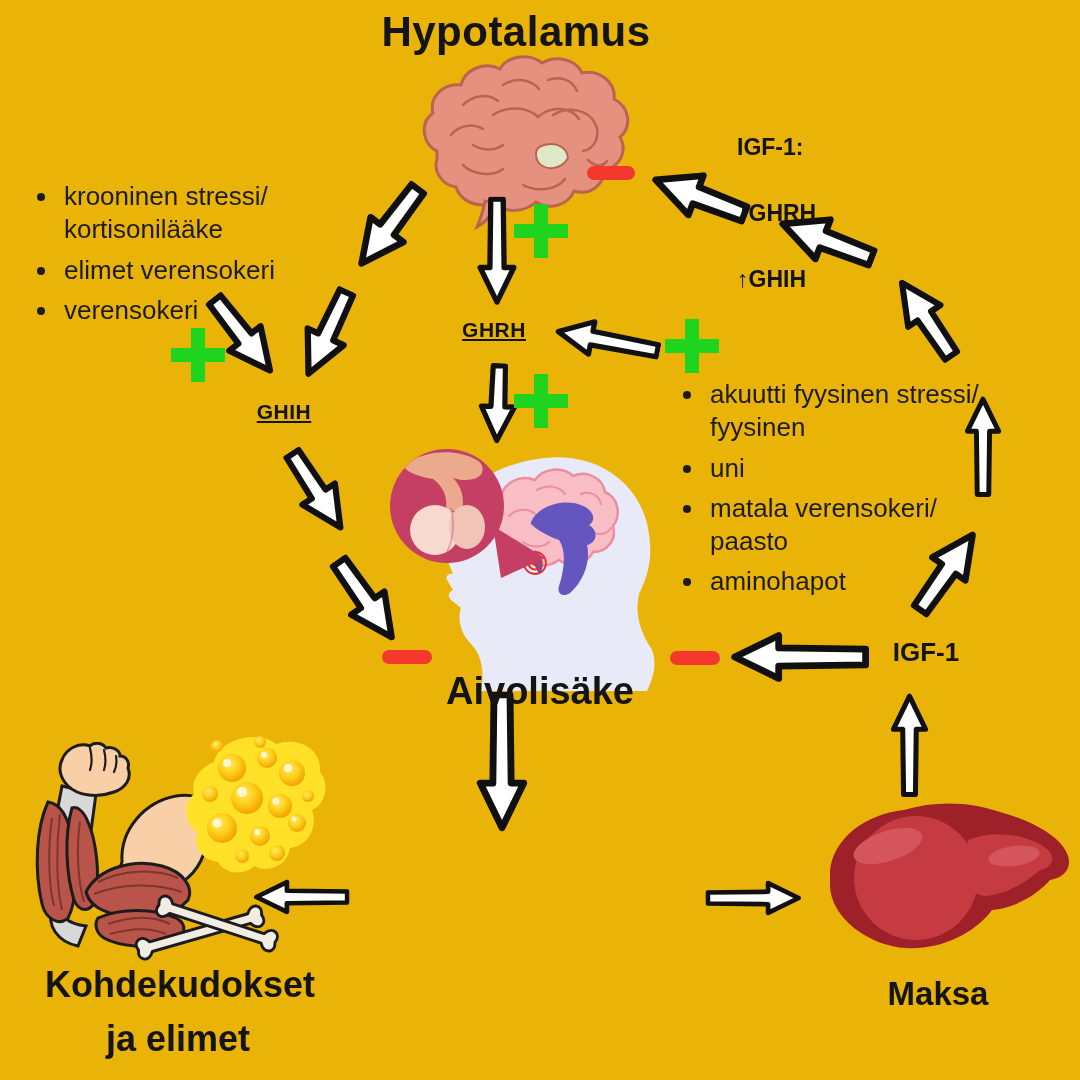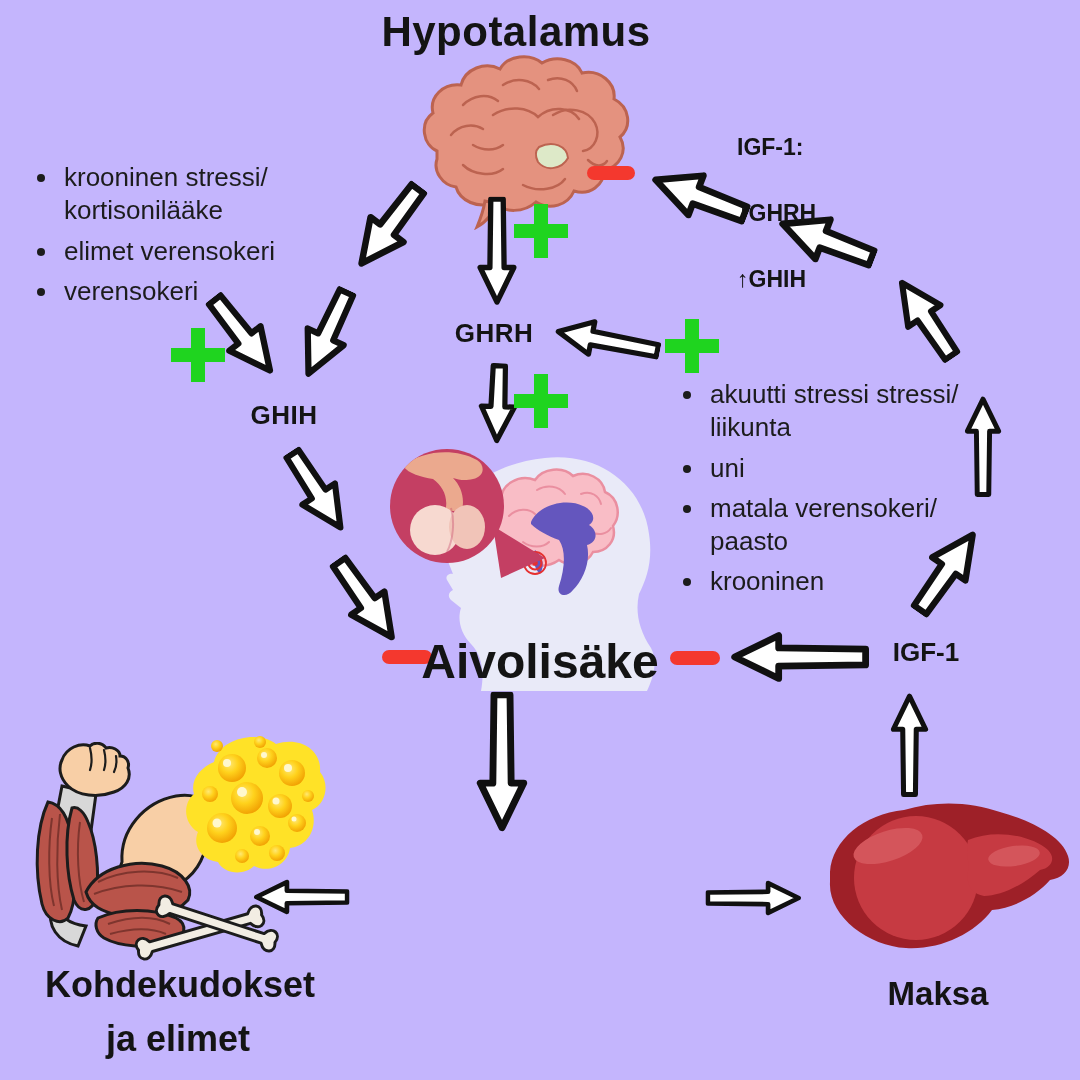--- a/index.html
+++ b/index.html
@@ -1,23 +1,23 @@
 <!DOCTYPE html>
 <html style="--plus-green: #1fd41f; --minus-red: #f4382e; --arrow-fill: #ffffff; --arrow-stroke: #101010; --brain-fill: #e4927f; --brain-stroke: #bc6350; --hypothalamus-fill: #dde9c8; --head-fill: #e9eaf8; --inner-brain-fill: #f9bdc6; --inner-brain-stroke: #ea8fa0; --ventricle-purple: #6456be; --magnifier-rose: #c43f63; --pituitary-cream: #f7d9d0; --pituitary-tan: #eba98e; --liver-dark: #9e2028; --liver-main: #c63a42; --liver-light: #d4555b; --fat-yellow: #ffe227; --fat-orange: #f29f05; --muscle-red: #b9544a; --muscle-stripe: #7e352e; --skin: #f8cfa6; --tendon-gray: #d8d8d8; --bone-fill: #f2ede3;"><head>
 <meta charset="utf-8">
 <style>
   html,body{margin:0;padding:0;background:#ffffff;}
-  .canvas{position:relative;width:1080px;height:1080px;background:#c4b5fd;overflow:hidden;
+  .canvas{position:relative;width:1080px;height:1080px;background:#eab308;overflow:hidden;
           font-family:"Liberation Sans",sans-serif;color:#141414;}
   .abs{position:absolute;}
   .lbl{position:absolute;font-weight:bold;color:#141414;white-space:nowrap;}
   .cx{transform:translateX(-50%);}
   .title{font-size:42px;letter-spacing:0.5px;}
-  .big{font-size:48px;}
-  .mid{font-size:26px;letter-spacing:0.5px;}
+  .big{font-size:38px;margin-top:36px;}
+  .mid{font-size:21px;letter-spacing:0.5px;text-decoration:underline;}
   .igf{font-size:26px;}
   .gh{font-size:33px;letter-spacing:0.5px;}
   .organ{font-size:33px;}
   .target{font-size:36px;}
   .note{position:absolute;font-weight:bold;font-size:23px;line-height:33px;white-space:pre-line;
         font-family:Liberation Sans, sans-serif;color:#141414;}
   ul.factors{position:absolute;margin:0;padding:0 0 0 26px;list-style:disc;
              font-size:26px;line-height:1.28;color:#1c1c1c;}
   ul.factors li{margin-bottom:7px;padding-left:4px;}
   .arrow{position:absolute;transform-origin:50% 50%;}
@@ -322,30 +322,30 @@
   <div class="minus" style="left:670px;top:651px;width:50px;"></div>
 
   <div class="lbl cx title" style="left:516px;top:8px;">Hypotalamus</div>
 
   <div class="note" style="left:737px;top:98px;">
     <div>IGF-1:</div>
     <div>↓GHRH</div>
     <div>↑GHIH</div>
   </div>
 
-  <ul class="factors" style="left:34px;top:161px;width:300px;">
+  <ul class="factors" style="left:34px;top:180px;width:300px;">
       <li>krooninen stressi/ kortisonilääke</li>
       <li>elimet verensokeri</li>
       <li>verensokeri</li>
     </ul>
   <ul class="factors" style="left:680px;top:378px;width:310px;">
-      <li>akuutti stressi stressi/ liikunta</li>
+      <li>akuutti fyysinen stressi/ fyysinen</li>
       <li>uni</li>
       <li>matala verensokeri/ paasto</li>
-      <li>krooninen</li>
+      <li>aminohapot</li>
     </ul>
 
   <div class="lbl cx mid" style="left:284px;top:400px;">GHIH</div>
   <div class="lbl cx mid" style="left:494px;top:318px;">GHRH</div>
   <div class="lbl cx big" style="left:540px;top:634px;">Aivolisäke</div>
   <div class="lbl cx igf" style="left:926px;top:637px;">IGF-1</div>
   <div class="lbl cx organ" style="left:938px;top:975px;">Maksa</div>
   <div class="lbl cx target" style="left:180px;top:964px;">Kohdekudokset</div>
   <div class="lbl cx target" style="left:178px;top:1018px;">ja elimet</div>
 

